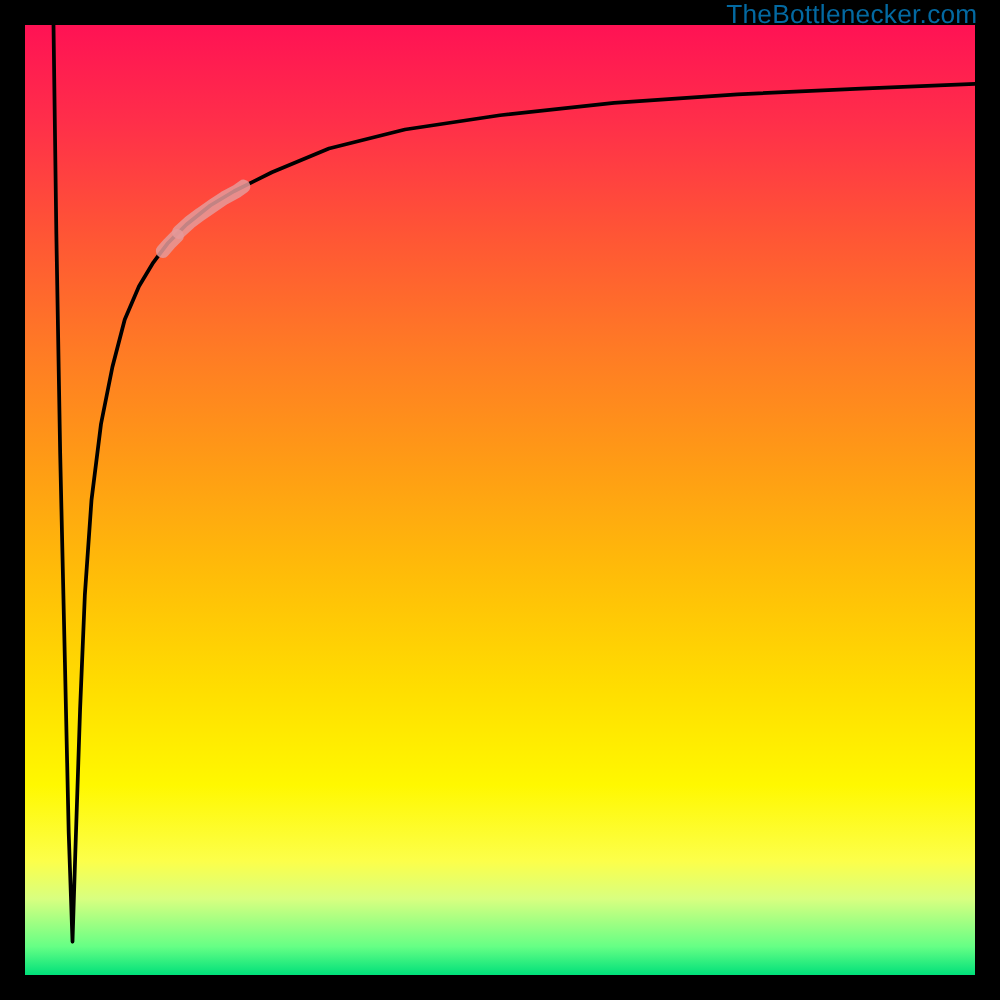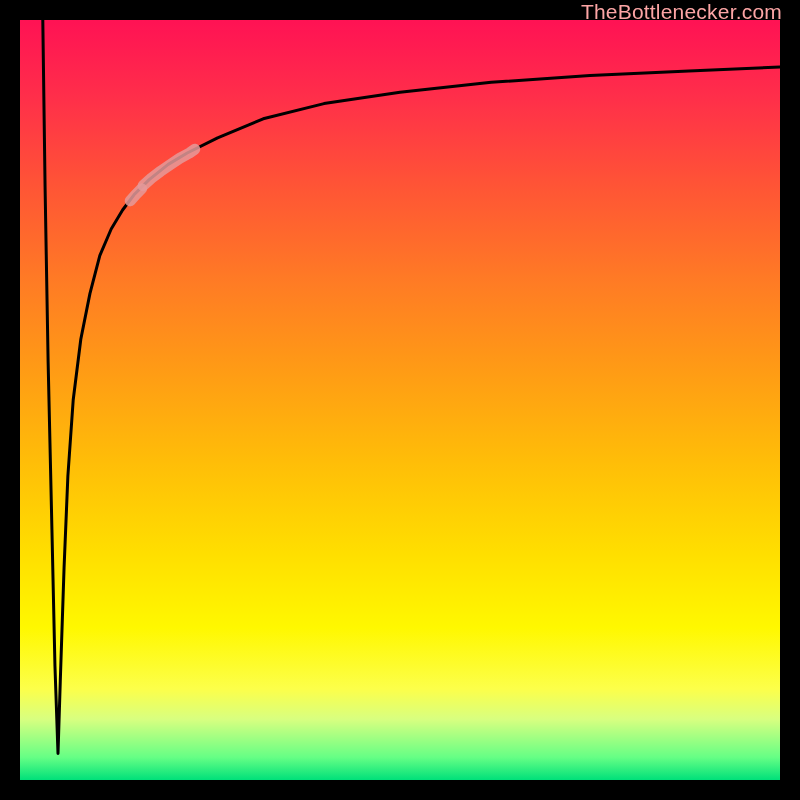--- a/index.html
+++ b/index.html
@@ -51,21 +51,21 @@
     width: 100%;
     height: 100%;
     pointer-events: none;
   }
   .attribution {
     position: absolute;
     top: 0;
     right: 18px;
     font-family: Arial, Helvetica, sans-serif;
     font-size: 21px;
-    color: #fca5a5;
+    color: #0369a1;
     letter-spacing: 0.2px;
   }
 </style>
 </head>
 <body>
 
 <div class="chart-container">
   <div class="plot-area">
     <div class="gradient-bg"></div>
     <svg class="curve-svg" viewBox="0 0 760 760" preserveAspectRatio="none">

